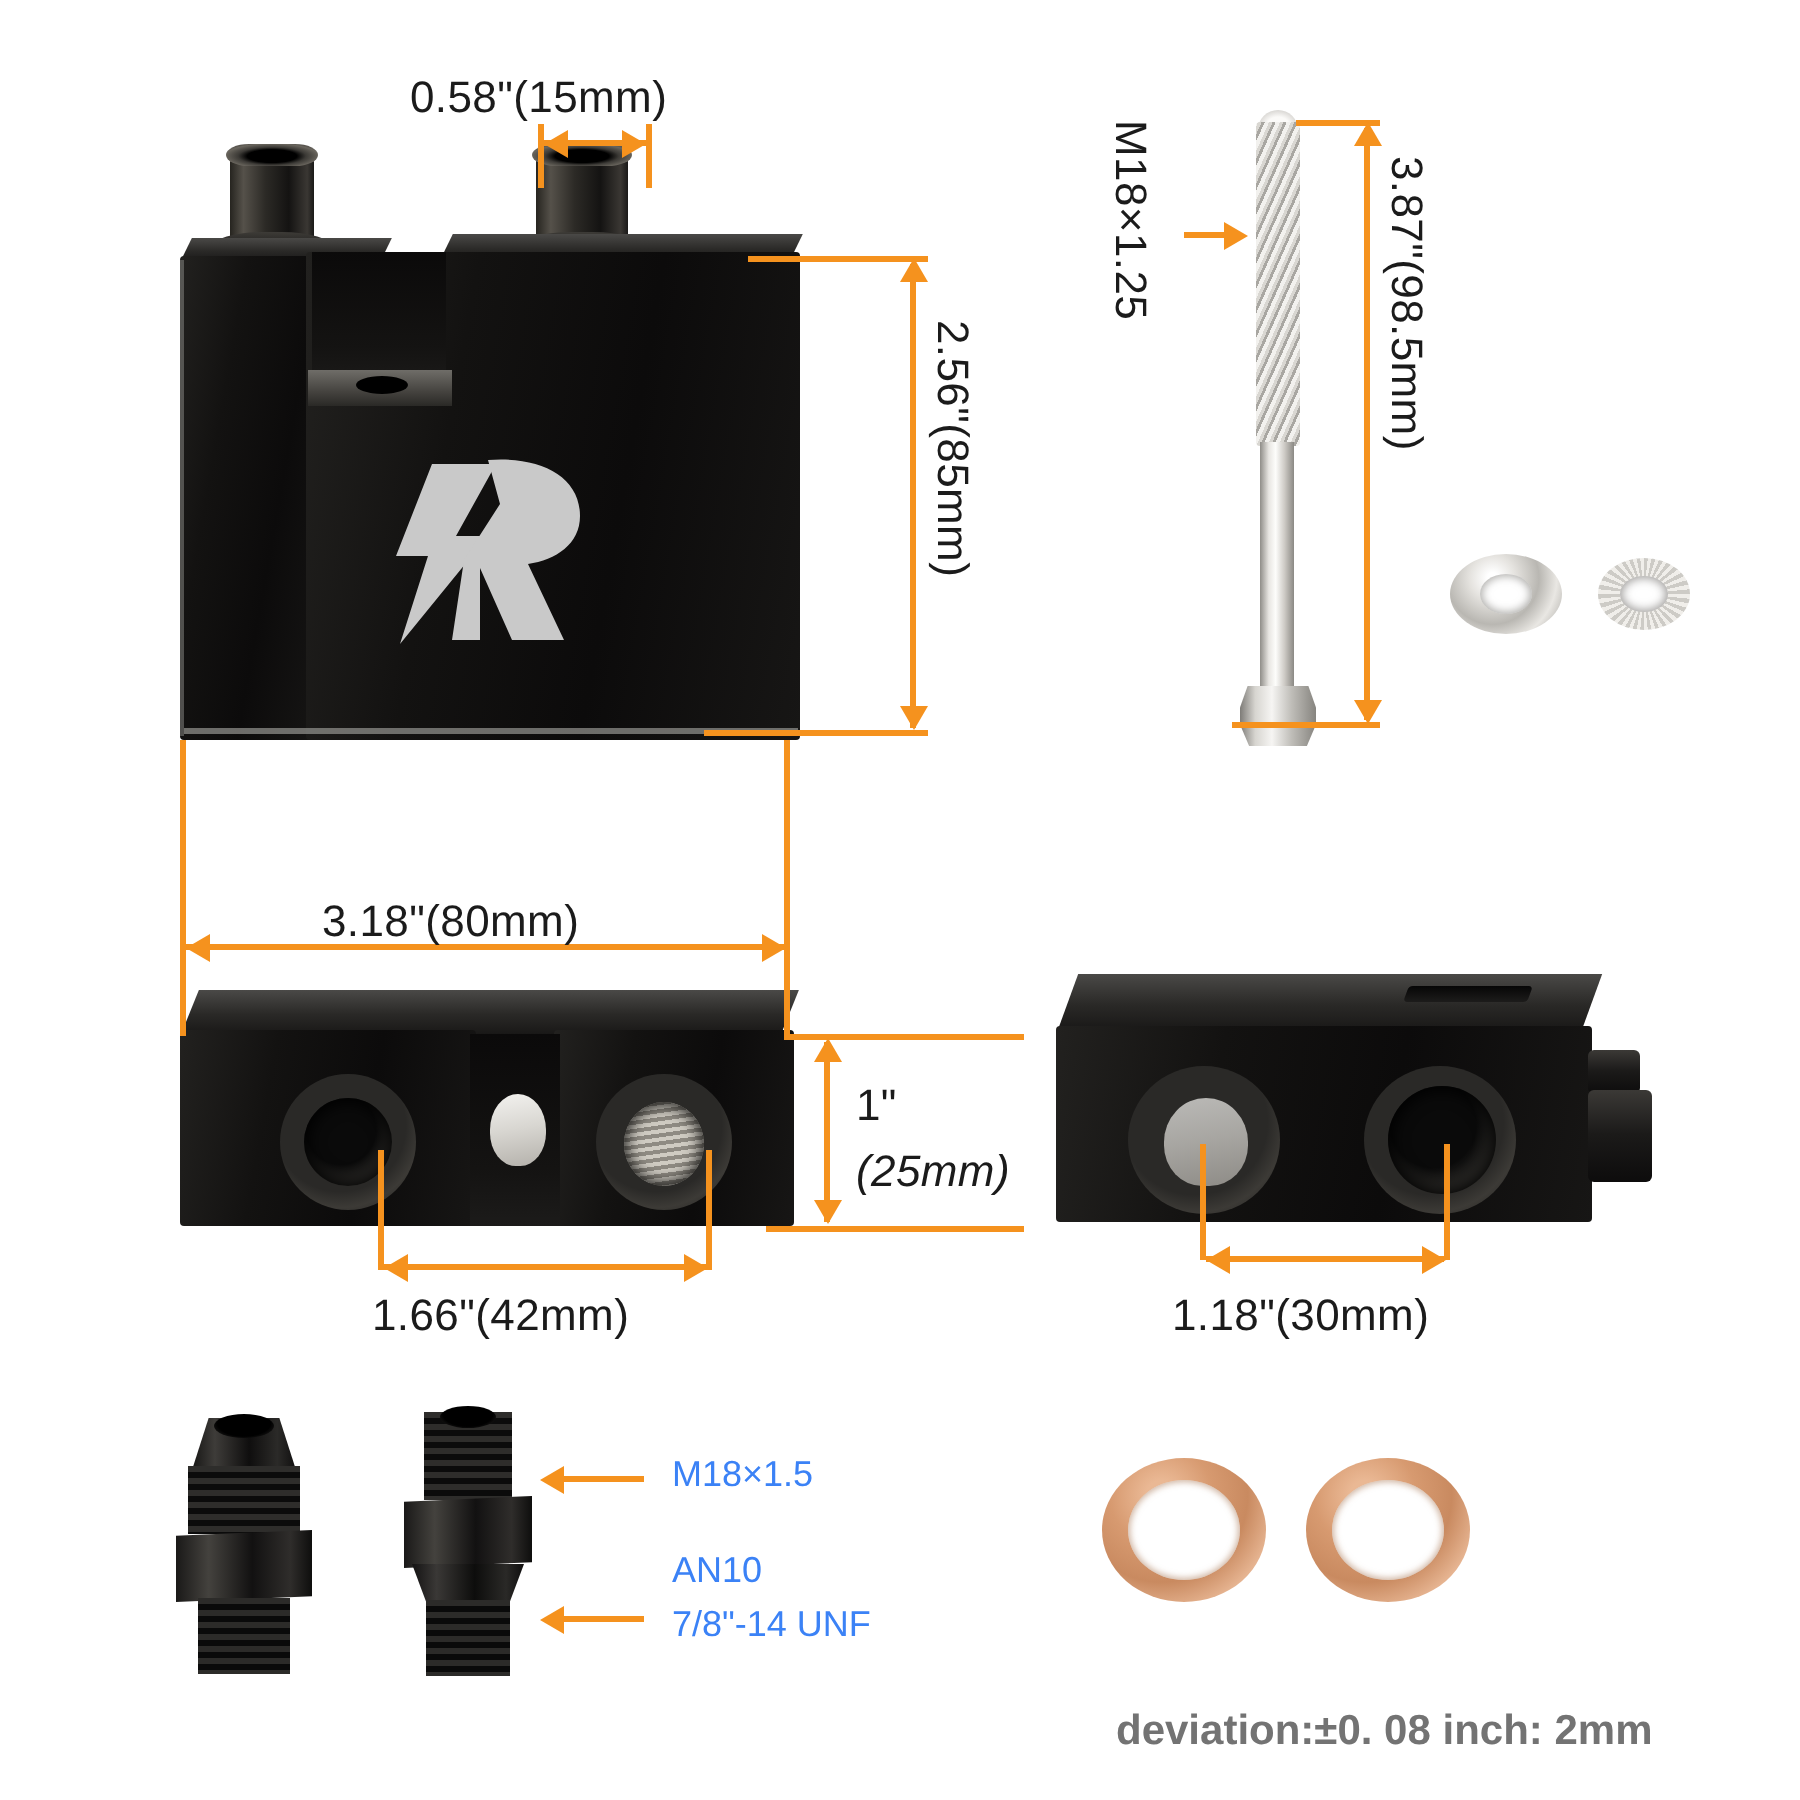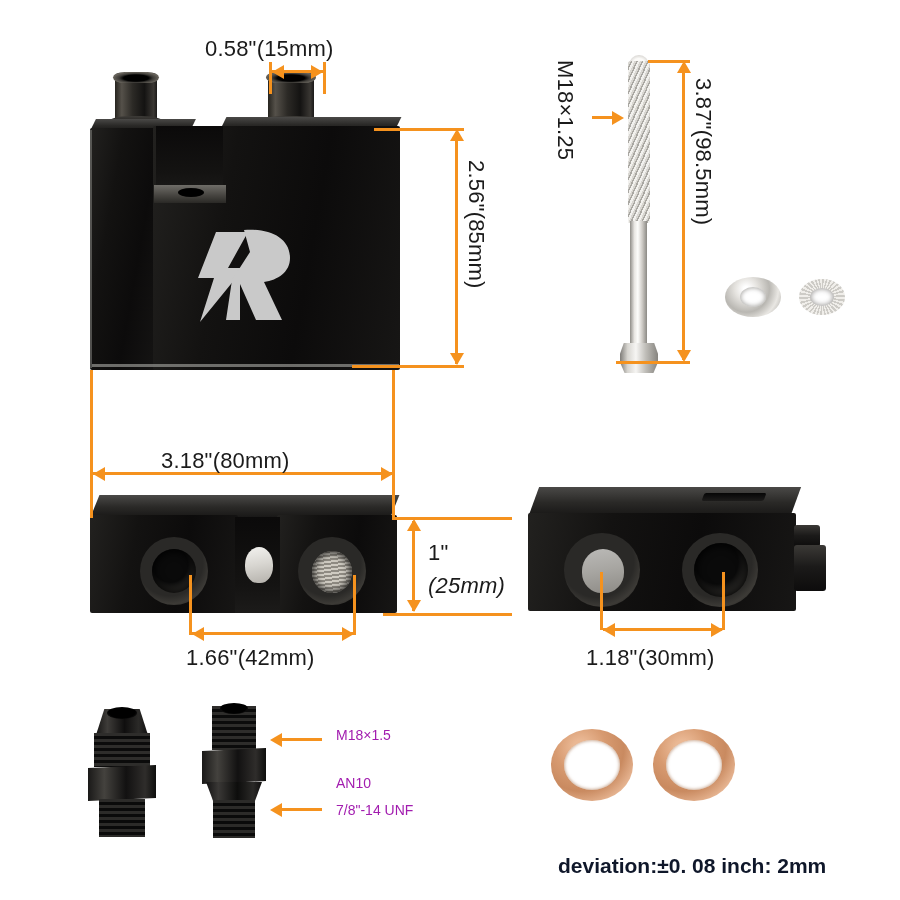--- a/index.html
+++ b/index.html
@@ -28,25 +28,25 @@
   .arrow.up{border-left:7px solid transparent;border-right:7px solid transparent;border-bottom:12px solid #F5921E;}
   .arrow.down{border-left:7px solid transparent;border-right:7px solid transparent;border-top:12px solid #F5921E;}
 
   .dimtext{
     position:absolute;color:#1b1b1b;
     font-size:22px;letter-spacing:.2px;white-space:nowrap;
   }
   .dimtext.rot{transform-origin:0 0;}
 
   .callout-label{
-    position:absolute;color:#a21caf;font-size:14px;white-space:nowrap;line-height:1.18;
+    position:absolute;color:#3b82f6;font-size:18px;white-space:nowrap;line-height:1.18;
   }
 
   .deviation{
-    position:absolute;font-weight:bold;font-size:21px;color:#0f172a;white-space:nowrap;
+    position:absolute;font-weight:bold;font-size:21px;color:#737373;white-space:nowrap;
   }
 
   
   .part{position:absolute;}
 
   
   .blk-face{
     position:absolute;
     background:linear-gradient(100deg,#22211f 0%,#131211 30%,#0c0b0b 62%,#171615 100%);
     border-radius:2px;

